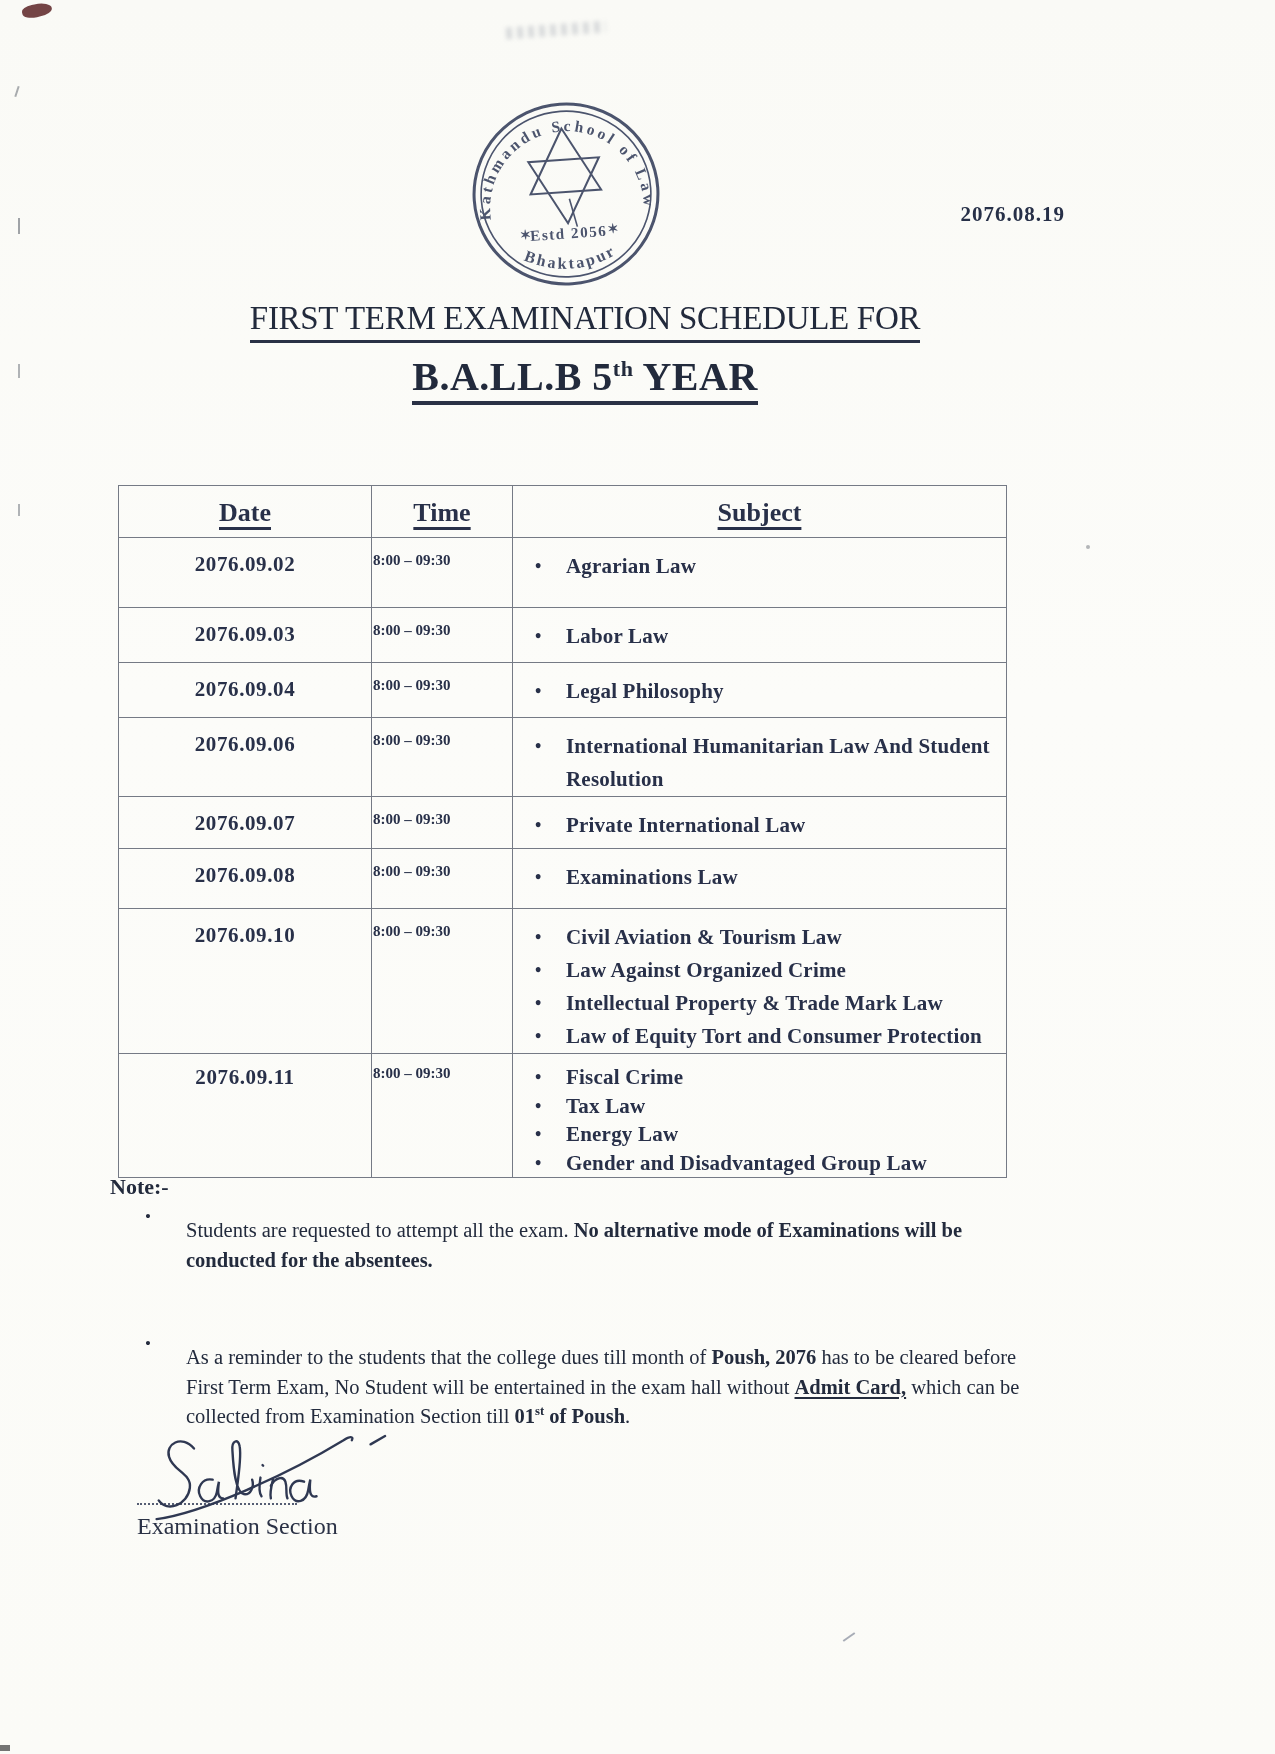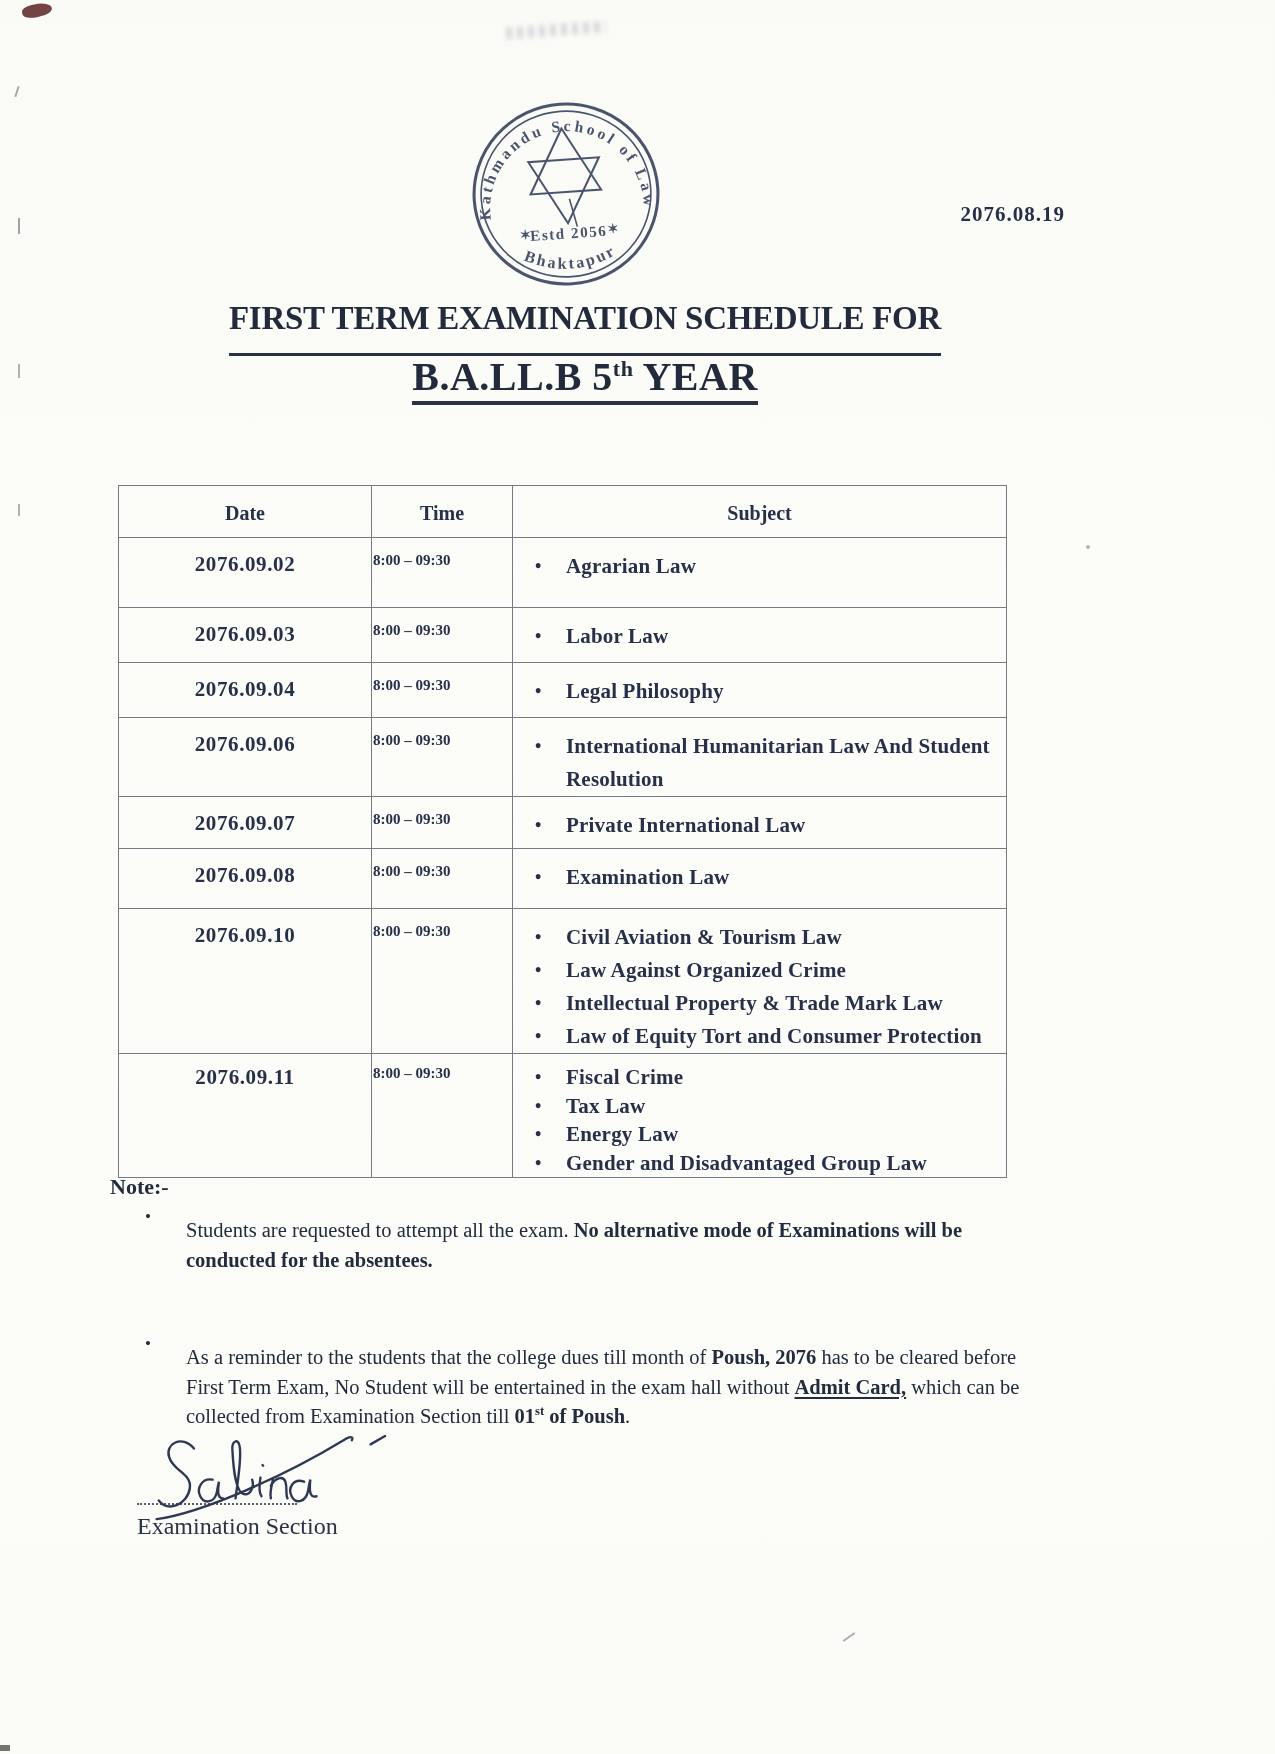--- a/index.html
+++ b/index.html
@@ -33,36 +33,36 @@
   .stamp { position:absolute; left:470px; top:98px; width:192px; height:192px;
            transform:rotate(-4deg); opacity:.88; }
   .stamp svg { width:100%; height:100%; }
   .stamp text { font-family:"Liberation Serif", serif; font-weight:bold; }
 
   
   .doc-date { position:absolute; left:905px; top:202px; width:160px;
               font-size:21px; font-weight:bold; letter-spacing:1px; text-align:right; color:#273048; }
 
   .title-wrap { position:absolute; left:0; top:300px; width:1170px; text-align:center; }
-  .doc-title { display:inline-block; font-size:33px; font-weight:bold; letter-spacing:-0.3px;
-               color:#222a3c; border-bottom:3.5px solid #2a3145; padding-bottom:16px; }
+  .doc-title { display:inline-block; font-size:33px; font-weight:normal; letter-spacing:-0.3px;
+               color:#222a3c; border-bottom:3.5px solid #2a3145; padding-bottom:3px; }
 
   .subtitle-wrap { position:absolute; left:0; top:353px; width:1170px; text-align:center; }
   .doc-subtitle { display:inline-block; font-size:40px; font-weight:bold; color:#222a3c;
                   border-bottom:4px solid #2a3145; padding-bottom:1px; letter-spacing:0.5px; }
   .doc-subtitle sup { font-size:0.55em; line-height:0; vertical-align:super; }
 
   
   table.schedule { position:absolute; left:118px; top:485px; width:888px;
                    border-collapse:collapse; table-layout:fixed; color:#283049; }
   .col-date { width:253px; } .col-time { width:141px; } .col-subj { width:494px; }
   .schedule th, .schedule td { border:1.6px solid #757a85; }
   .schedule thead tr { height:52px; }
-  .schedule th { font-size:20px; font-weight:bold; text-align:center; vertical-align:middle;
-                 text-decoration-thickness:2.5px; text-underline-offset:6px;
+  .schedule th { font-size:26px; font-weight:bold; text-align:center; vertical-align:middle;
+                 text-decoration:underline; text-decoration-thickness:2.5px; text-underline-offset:6px;
                  padding-top:4px; }
   .schedule td { vertical-align:top; font-weight:bold; }
   .c-date { text-align:center; font-size:21px; letter-spacing:0.6px; padding-top:14px; }
   .c-time { font-size:15px; padding-top:14px; }
   .c-subj { padding:12px 12px 0 22px; }
   .subj-list { list-style:none; margin:0; padding:0; }
   .subj-list li { display:flex; align-items:flex-start; line-height:33px; }
   .subj-list .bullet { flex:0 0 12px; margin-right:19px; font-size:18px; }
   .subj-text { font-size:21px; letter-spacing:0.2px; }
   .schedule tbody tr:nth-child(1) { height:70px; }
@@ -218,21 +218,21 @@
             </ul>
       </td>
     </tr>
         <tr>
       <td class="c-date">2076.09.08</td>
       <td class="c-time">8:00 – 09:30</td>
       <td class="c-subj">
         <ul class="subj-list">
               <li>
                 <span class="bullet">•</span>
-                <span class="subj-text">Examination Law</span>
+                <span class="subj-text">Examinations Law</span>
               </li>
             </ul>
       </td>
     </tr>
         <tr>
       <td class="c-date">2076.09.10</td>
       <td class="c-time">8:00 – 09:30</td>
       <td class="c-subj">
         <ul class="subj-list">
               <li>

